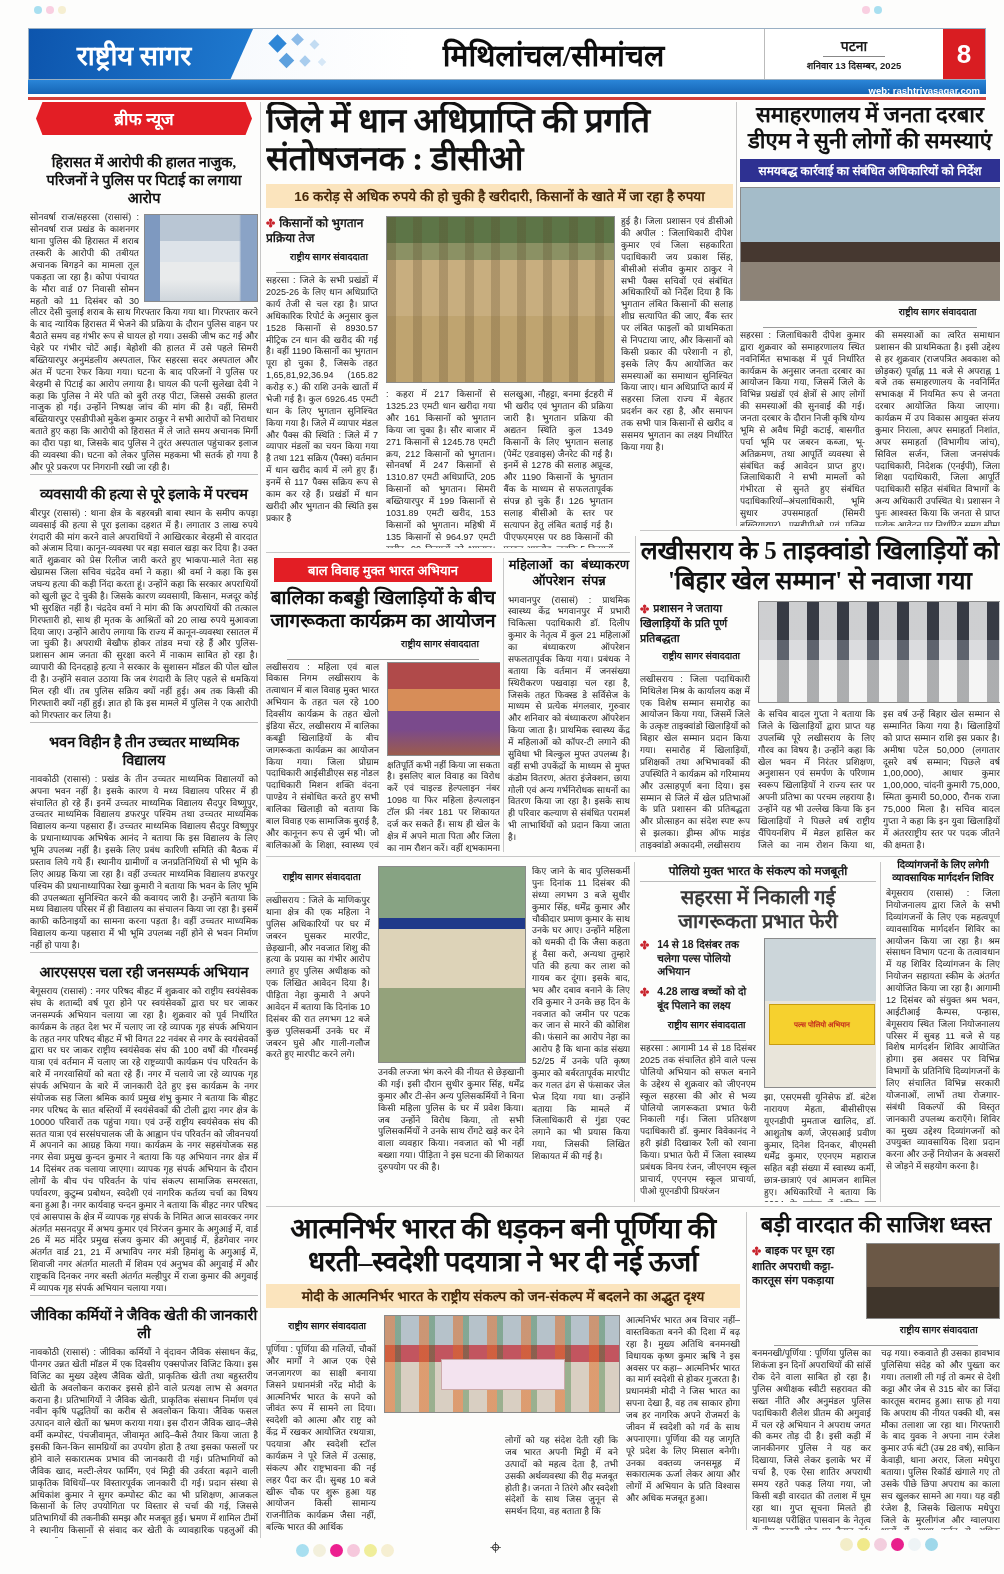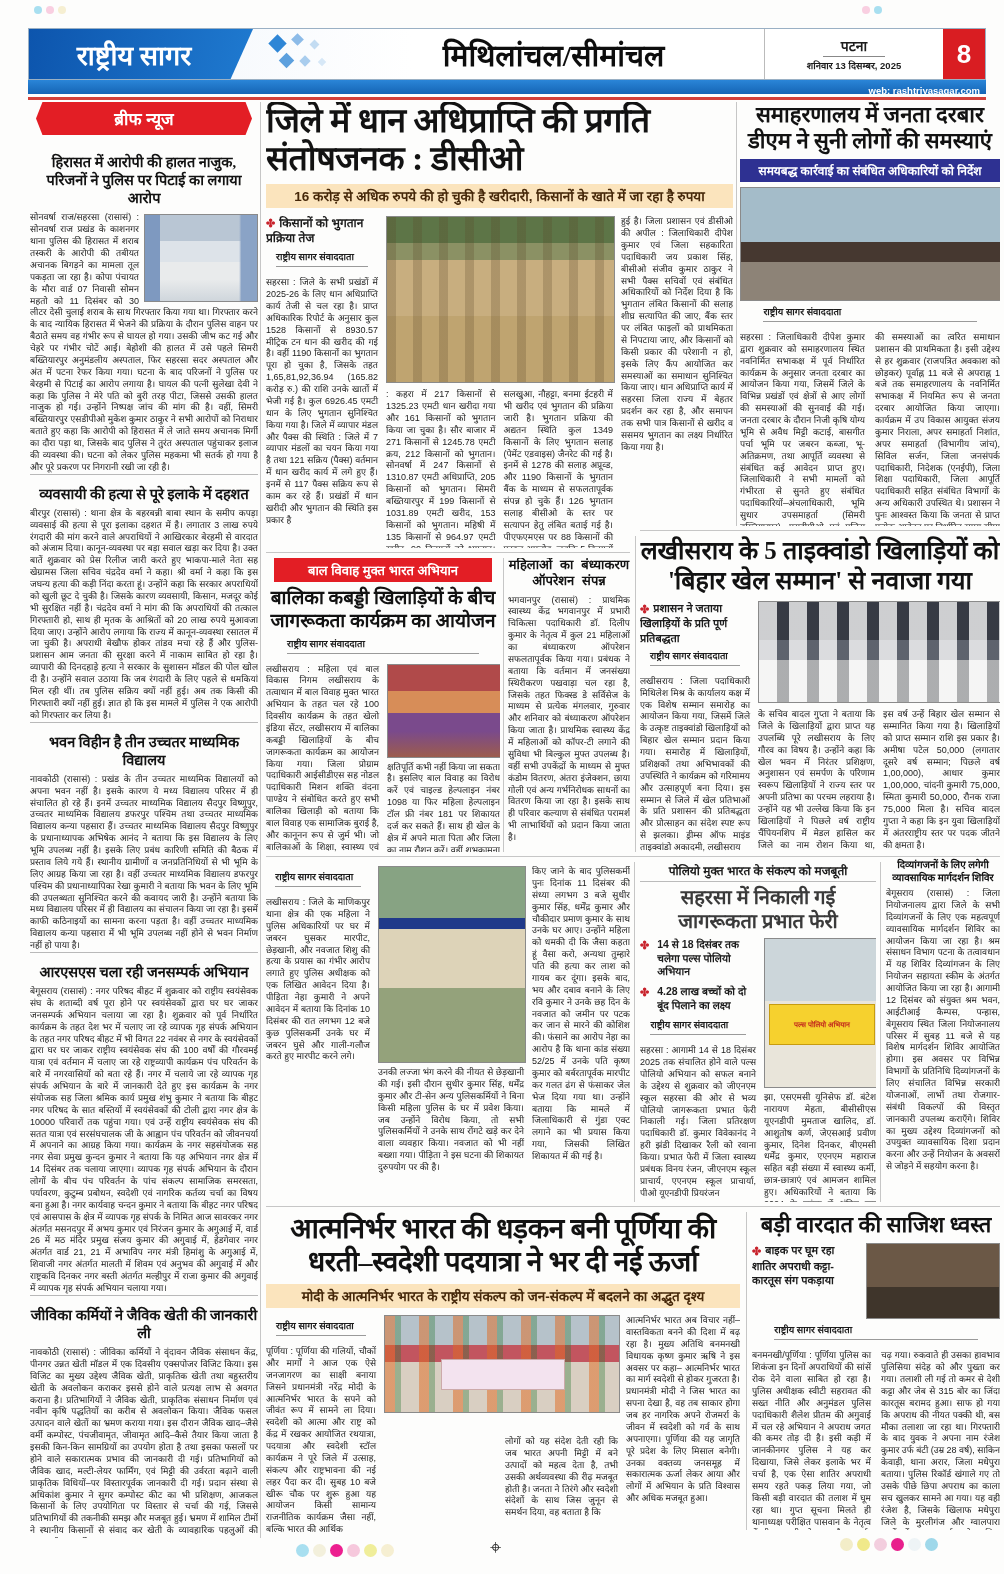--- a/index.html
+++ b/index.html
@@ -29,22 +29,22 @@
   .m-date{font-size:9.5px;font-weight:bold;margin-top:2px;}
   .m-page{width:42px;background:#d91d22;color:#fff;display:flex;align-items:center;
           justify-content:center;font-weight:bold;font-size:26px;}
   .m-strip{height:14px;background:linear-gradient(180deg,#2a85d8,#1565b5);text-align:right;}
   .m-strip span{color:#fff;font-size:9.5px;font-weight:bold;padding-right:6px;line-height:14px;}
   .m-rule{height:3px;background:#d2403a;margin-top:3px;}
   
   .col{position:absolute;overflow:hidden;}
   .vline{position:absolute;width:1px;background:#c6c6c6;}
   .hline{position:absolute;height:1px;background:#c6c6c6;}
-  .byline{font-weight:bold;font-size:9.5px;text-align:left;margin:4px auto 10px;
-          padding-bottom:3px;border-bottom:1px solid #9a9a9a;width:82%;}
+  .byline{font-weight:bold;font-size:9.5px;text-align:right;margin:4px auto 2px;
+          padding-bottom:9px;border-bottom:1px solid #9a9a9a;width:82%;}
   .body{font-size:9px;line-height:1.32;text-align:justify;color:#222;}
   .star{color:#c8232c;font-size:11px;margin-right:4px;vertical-align:middle;}
   .kick{font-weight:bold;font-size:12px;line-height:1.25;}
   .ph{position:relative;border:1px solid #8a8a8a;overflow:hidden;display:block;}
   h1,h2,h3{margin:0;font-family:"Liberation Serif",serif;color:#121212;}
   
   .left-col{left:30px;top:102px;width:228px;height:1436px;}
   .ribbon{background:#e31e25;color:#fff;font-weight:bold;font-size:17px;text-align:center;
           padding:5px 0;margin:0 6px 8px;clip-path:polygon(3% 0,97% 0,100% 50%,97% 100%,3% 100%,0 50%);}
   .lh{font-size:14.5px;font-weight:bold;text-align:center;line-height:1.25;margin:8px 0 5px;}
@@ -196,21 +196,21 @@
 
     <article>
       <h2 class="lh">हिरासत में आरोपी की हालत नाजुक, परिजनों ने पुलिस पर पिटाई का लगाया आरोप</h2>
       <div class="body">
         <span class="ph ph-hospital"></span>
         <span>सोनवर्षा राज/सहरसा (रासासं) : सोनवर्षा राज प्रखंड के काशनगर थाना पुलिस की हिरासत में शराब तस्करी के आरोपी की तबीयत अचानक बिगड़ने का मामला तूल पकड़ता जा रहा है। कोपा पंचायत के मौरा वार्ड 07 निवासी सोमन महतो को 11 दिसंबर को 30 लीटर देसी चुलाई शराब के साथ गिरफ्तार किया गया था। गिरफ्तार करने के बाद न्यायिक हिरासत में भेजने की प्रक्रिया के दौरान पुलिस वाहन पर बैठाते समय वह गंभीर रूप से घायल हो गया। उसकी जीभ कट गई और चेहरे पर गंभीर चोटें आईं। बेहोशी की हालत में उसे पहले सिमरी बख्तियारपुर अनुमंडलीय अस्पताल, फिर सहरसा सदर अस्पताल और अंत में पटना रेफर किया गया। घटना के बाद परिजनों ने पुलिस पर बेरहमी से पिटाई का आरोप लगाया है। घायल की पत्नी सुलेखा देवी ने कहा कि पुलिस ने मेरे पति को बुरी तरह पीटा, जिससे उसकी हालत नाजुक हो गई। उन्होंने निष्पक्ष जांच की मांग की है। वहीं, सिमरी बख्तियारपुर एसडीपीओ मुकेश कुमार ठाकुर ने सभी आरोपों को निराधार बताते हुए कहा कि आरोपी को हिरासत में ले जाते समय अचानक मिर्गी का दौरा पड़ा था, जिसके बाद पुलिस ने तुरंत अस्पताल पहुंचाकर इलाज की व्यवस्था की। घटना को लेकर पुलिस महकमा भी सतर्क हो गया है और पूरे प्रकरण पर निगरानी रखी जा रही है।</span>
       </div>
     </article>
 
     <article>
-      <h2 class="lh">व्यवसायी की हत्या से पूरे इलाके में दहशत</h2>
+      <h2 class="lh">व्यवसायी की हत्या से पूरे इलाके में परचम</h2>
       <div class="body">बीरपुर (रासासं) : थाना क्षेत्र के बहरबन्नी बाबा स्थान के समीप कपड़ा व्यवसाई की हत्या से पूरा इलाका दहशत में है। लगातार 3 लाख रुपये रंगदारी की मांग करने वाले अपराधियों ने आखिरकार बेरहमी से वारदात को अंजाम दिया। कानून-व्यवस्था पर बड़ा सवाल खड़ा कर दिया है। उक्त बातें शुक्रवार को प्रेस रिलीज जारी करते हुए भाकपा-माले नेता सह खेग्रामस जिला सचिव चंद्रदेव वर्मा ने कहा। श्री वर्मा ने कहा कि इस जघन्य हत्या की कड़ी निंदा करता हूं। उन्होंने कहा कि सरकार अपराधियों को खुली छूट दे चुकी है। जिसके कारण व्यवसायी, किसान, मजदूर कोई भी सुरक्षित नहीं है। चंद्रदेव वर्मा ने मांग की कि अपराधियों की तत्काल गिरफ्तारी हो, साथ ही मृतक के आश्रितों को 20 लाख रुपये मुआवजा दिया जाए। उन्होंने आरोप लगाया कि राज्य में कानून-व्यवस्था रसातल में जा चुकी है। अपराधी बेखौफ होकर तांडव मचा रहे हैं और पुलिस-प्रशासन आम जनता की सुरक्षा करने में नाकाम साबित हो रहा है। व्यापारी की दिनदहाड़े हत्या ने सरकार के सुशासन मॉडल की पोल खोल दी है। उन्होंने सवाल उठाया कि जब रंगदारी के लिए पहले से धमकियां मिल रही थीं। तब पुलिस सक्रिय क्यों नहीं हुई। अब तक किसी की गिरफ्तारी क्यों नहीं हुई। ज्ञात हो कि इस मामले में पुलिस ने एक आरोपी को गिरफ्तार कर लिया है।</div>
     </article>
 
     <article>
       <h2 class="lh">भवन विहीन है तीन उच्चतर माध्यमिक विद्यालय</h2>
       <div class="body">नावकोठी (रासासं) : प्रखंड के तीन उच्चतर माध्यमिक विद्यालयों को अपना भवन नहीं है। इसके कारण ये मध्य विद्यालय परिसर में ही संचालित हो रहे हैं। इनमें उच्चतर माध्यमिक विद्यालय सैदपुर विष्णुपुर, उच्चतर माध्यमिक विद्यालय डफरपुर पश्चिम तथा उच्चतर माध्यमिक विद्यालय कन्या पहसारा हैं। उच्चतर माध्यमिक विद्यालय सैदपुर विष्णुपुर के प्रधानाध्यापक अभिषेक आनंद ने बताया कि इस विद्यालय के लिए भूमि उपलब्ध नहीं है। इसके लिए प्रबंध कारिणी समिति की बैठक में प्रस्ताव लिये गये हैं। स्थानीय ग्रामीणों व जनप्रतिनिधियों से भी भूमि के लिए आग्रह किया जा रहा है। वहीं उच्चतर माध्यमिक विद्यालय डफरपुर पश्चिम की प्रधानाध्यापिका रेखा कुमारी ने बताया कि भवन के लिए भूमि की उपलब्धता सुनिश्चित करने की कवायद जारी है। उन्होंने बताया कि मध्य विद्यालय परिसर में ही विद्यालय का संचालन किया जा रहा है। इसमें काफी कठिनाइयों का सामना करना पड़ता है। वहीं उच्चतर माध्यमिक विद्यालय कन्या पहसारा में भी भूमि उपलब्ध नहीं होने से भवन निर्माण नहीं हो पाया है।</div>
     </article>
 
     <article>
       <h2 class="lh">आरएसएस चला रही जनसम्पर्क अभियान</h2>

